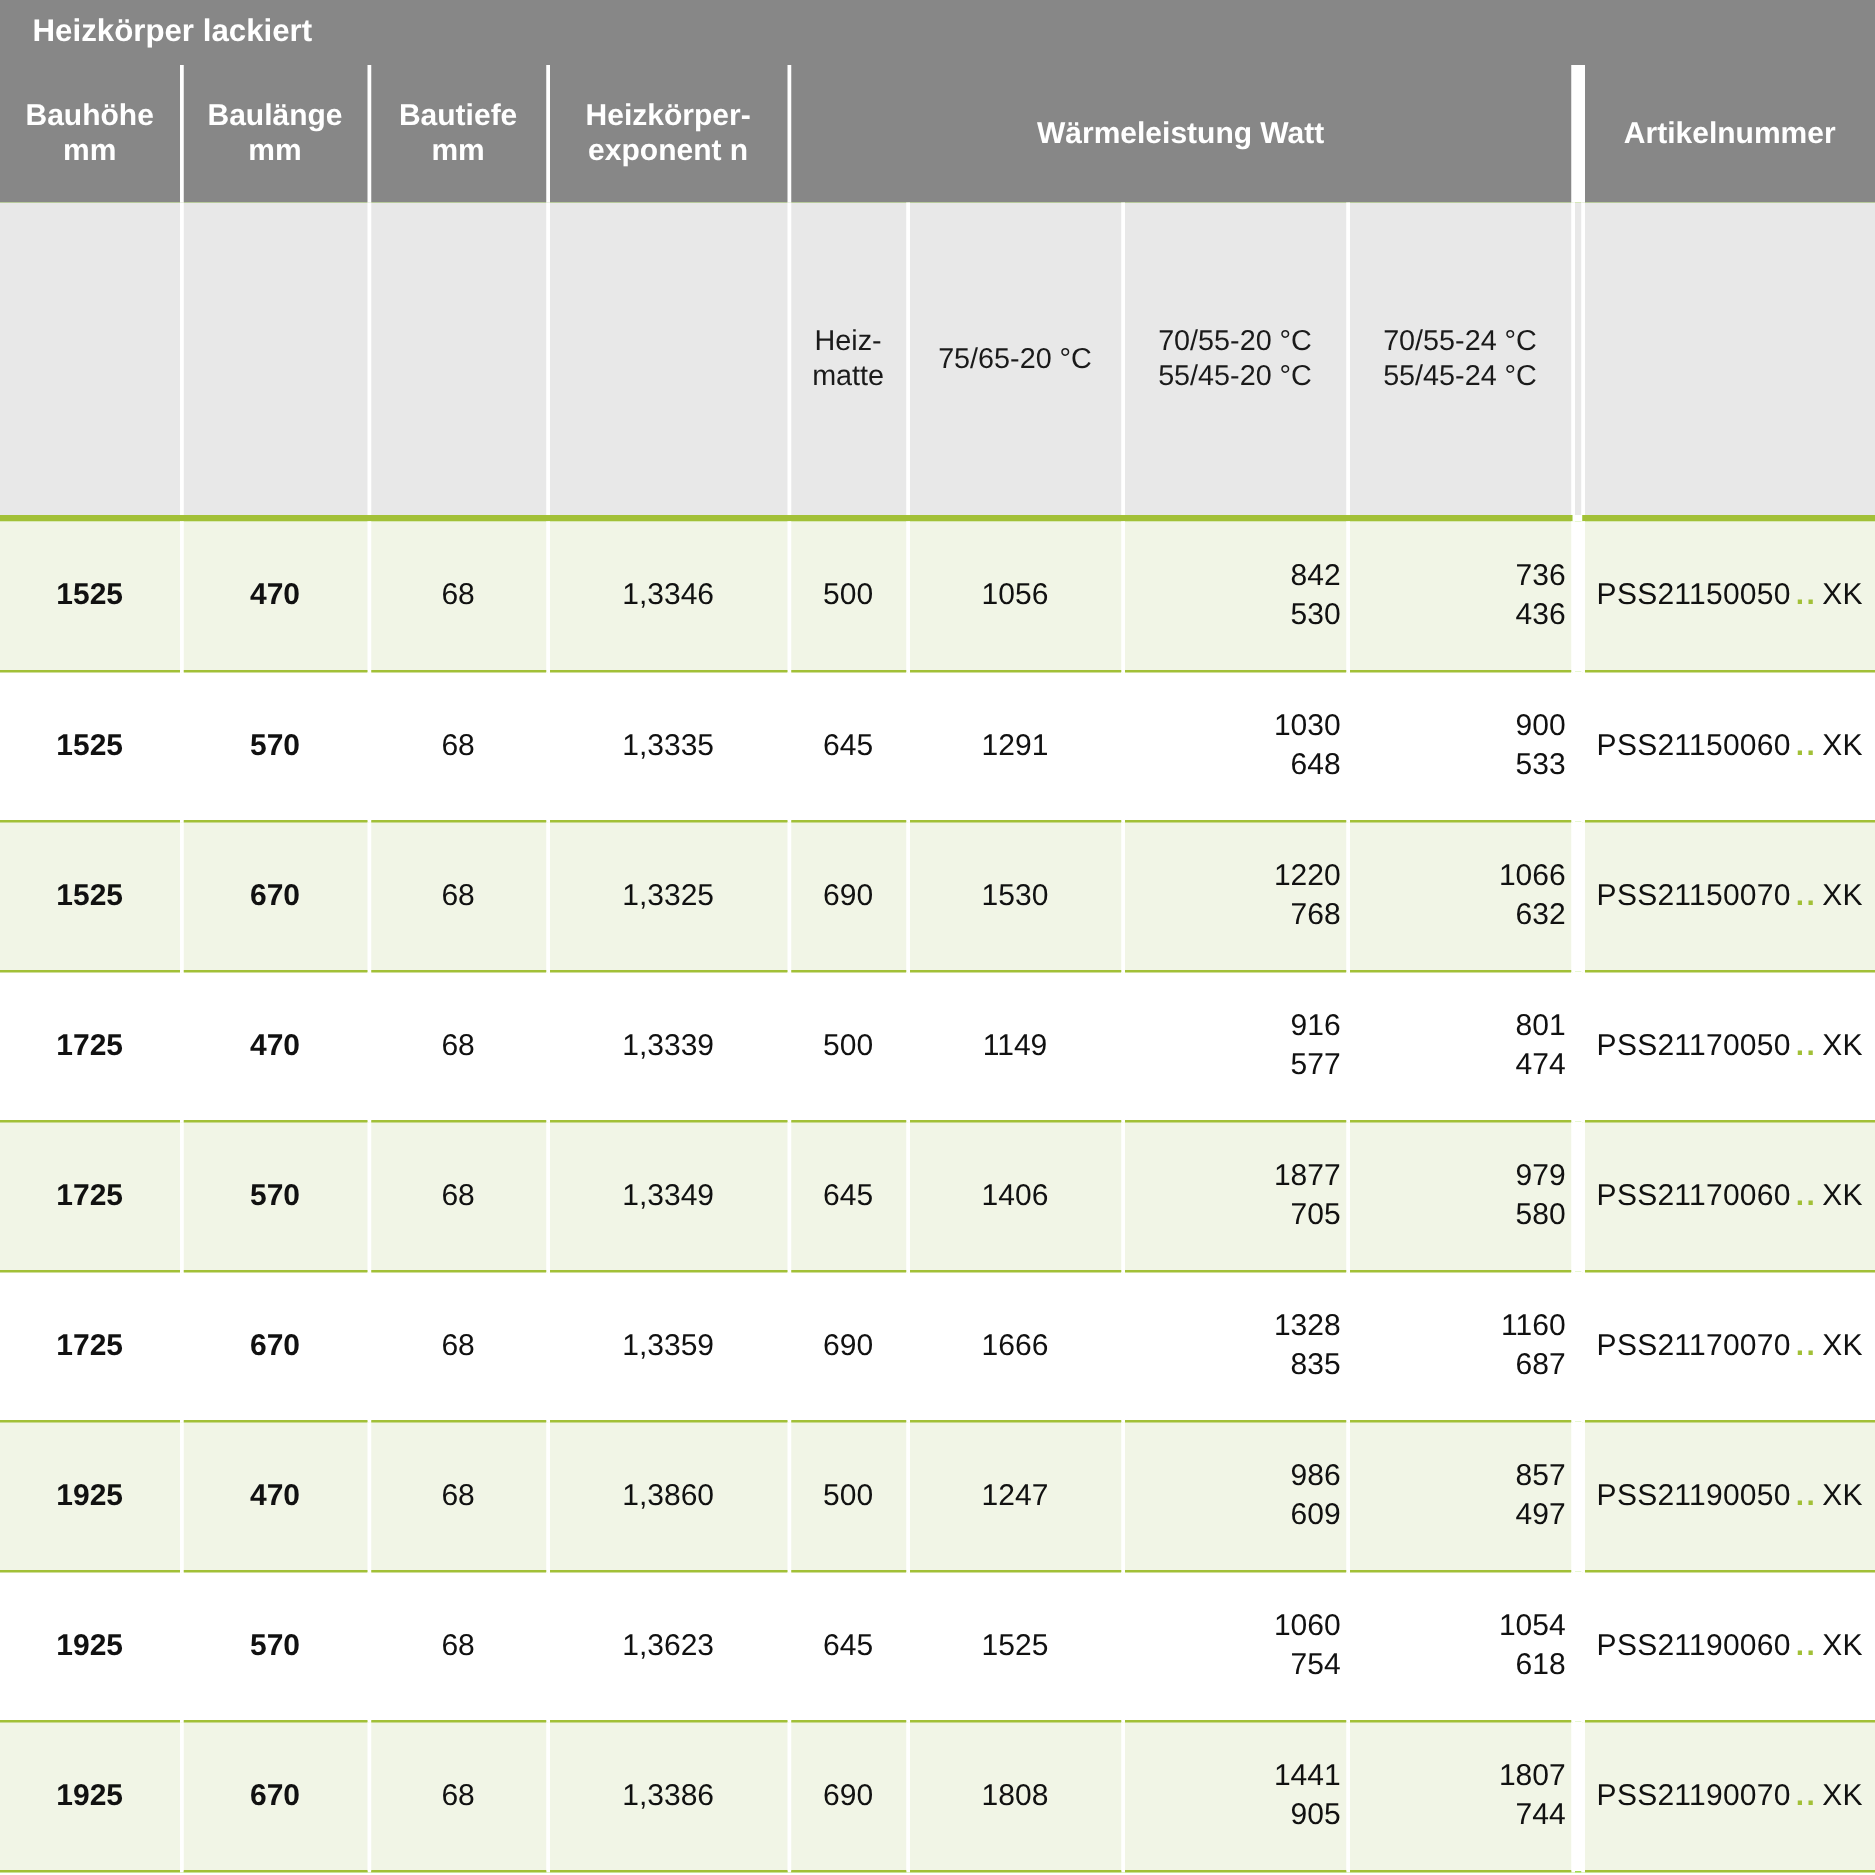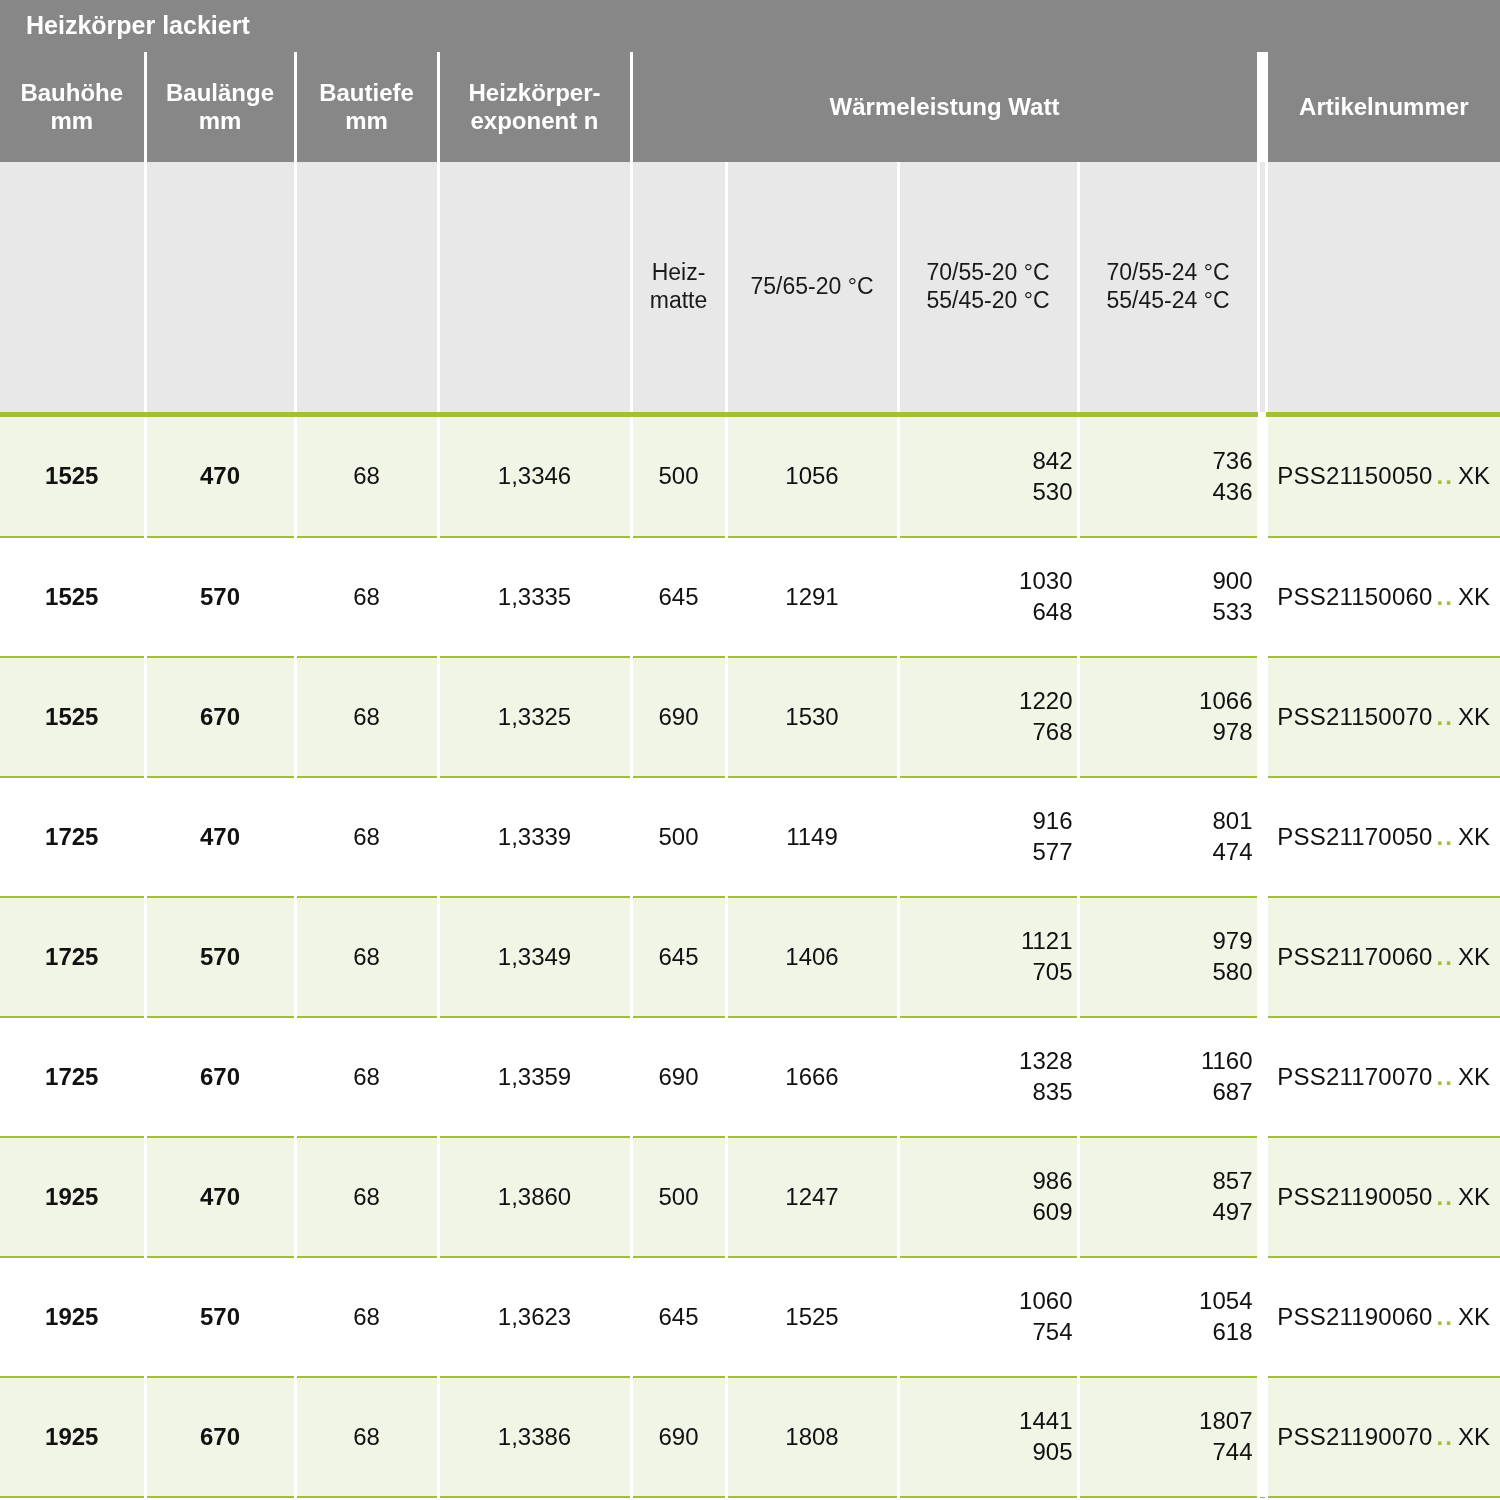--- a/index.html
+++ b/index.html
@@ -218,21 +218,21 @@
           <td class=""><span>68</span></td>
           <td class=""><span>1,3325</span></td>
           <td class=""><span>690</span></td>
           <td class=""><span>1530</span></td>
           <td class="two-line">
             <span>1220</span>
             <span>768</span>
           </td>
           <td class="two-line">
             <span>1066</span>
-            <span>978</span>
+            <span>632</span>
           </td>
           <td class="spacer-col" style="border-bottom: none; background: rgb(255, 255, 255);"></td>
           <td class="last art"><span>PSS21150070</span><span class="dots">..</span><span>XK</span></td>
         </tr>
         <tr class="data plain">
           <td class="first bold"><span>1725</span></td>
           <td class="bold"><span>470</span></td>
           <td class=""><span>68</span></td>
           <td class=""><span>1,3339</span></td>
           <td class=""><span>500</span></td>
@@ -249,21 +249,21 @@
           <td class="last art"><span>PSS21170050</span><span class="dots">..</span><span>XK</span></td>
         </tr>
         <tr class="data alt">
           <td class="first bold"><span>1725</span></td>
           <td class="bold"><span>570</span></td>
           <td class=""><span>68</span></td>
           <td class=""><span>1,3349</span></td>
           <td class=""><span>645</span></td>
           <td class=""><span>1406</span></td>
           <td class="two-line">
-            <span>1121</span>
+            <span>1877</span>
             <span>705</span>
           </td>
           <td class="two-line">
             <span>979</span>
             <span>580</span>
           </td>
           <td class="spacer-col" style="border-bottom: none; background: rgb(255, 255, 255);"></td>
           <td class="last art"><span>PSS21170060</span><span class="dots">..</span><span>XK</span></td>
         </tr>
         <tr class="data plain">

